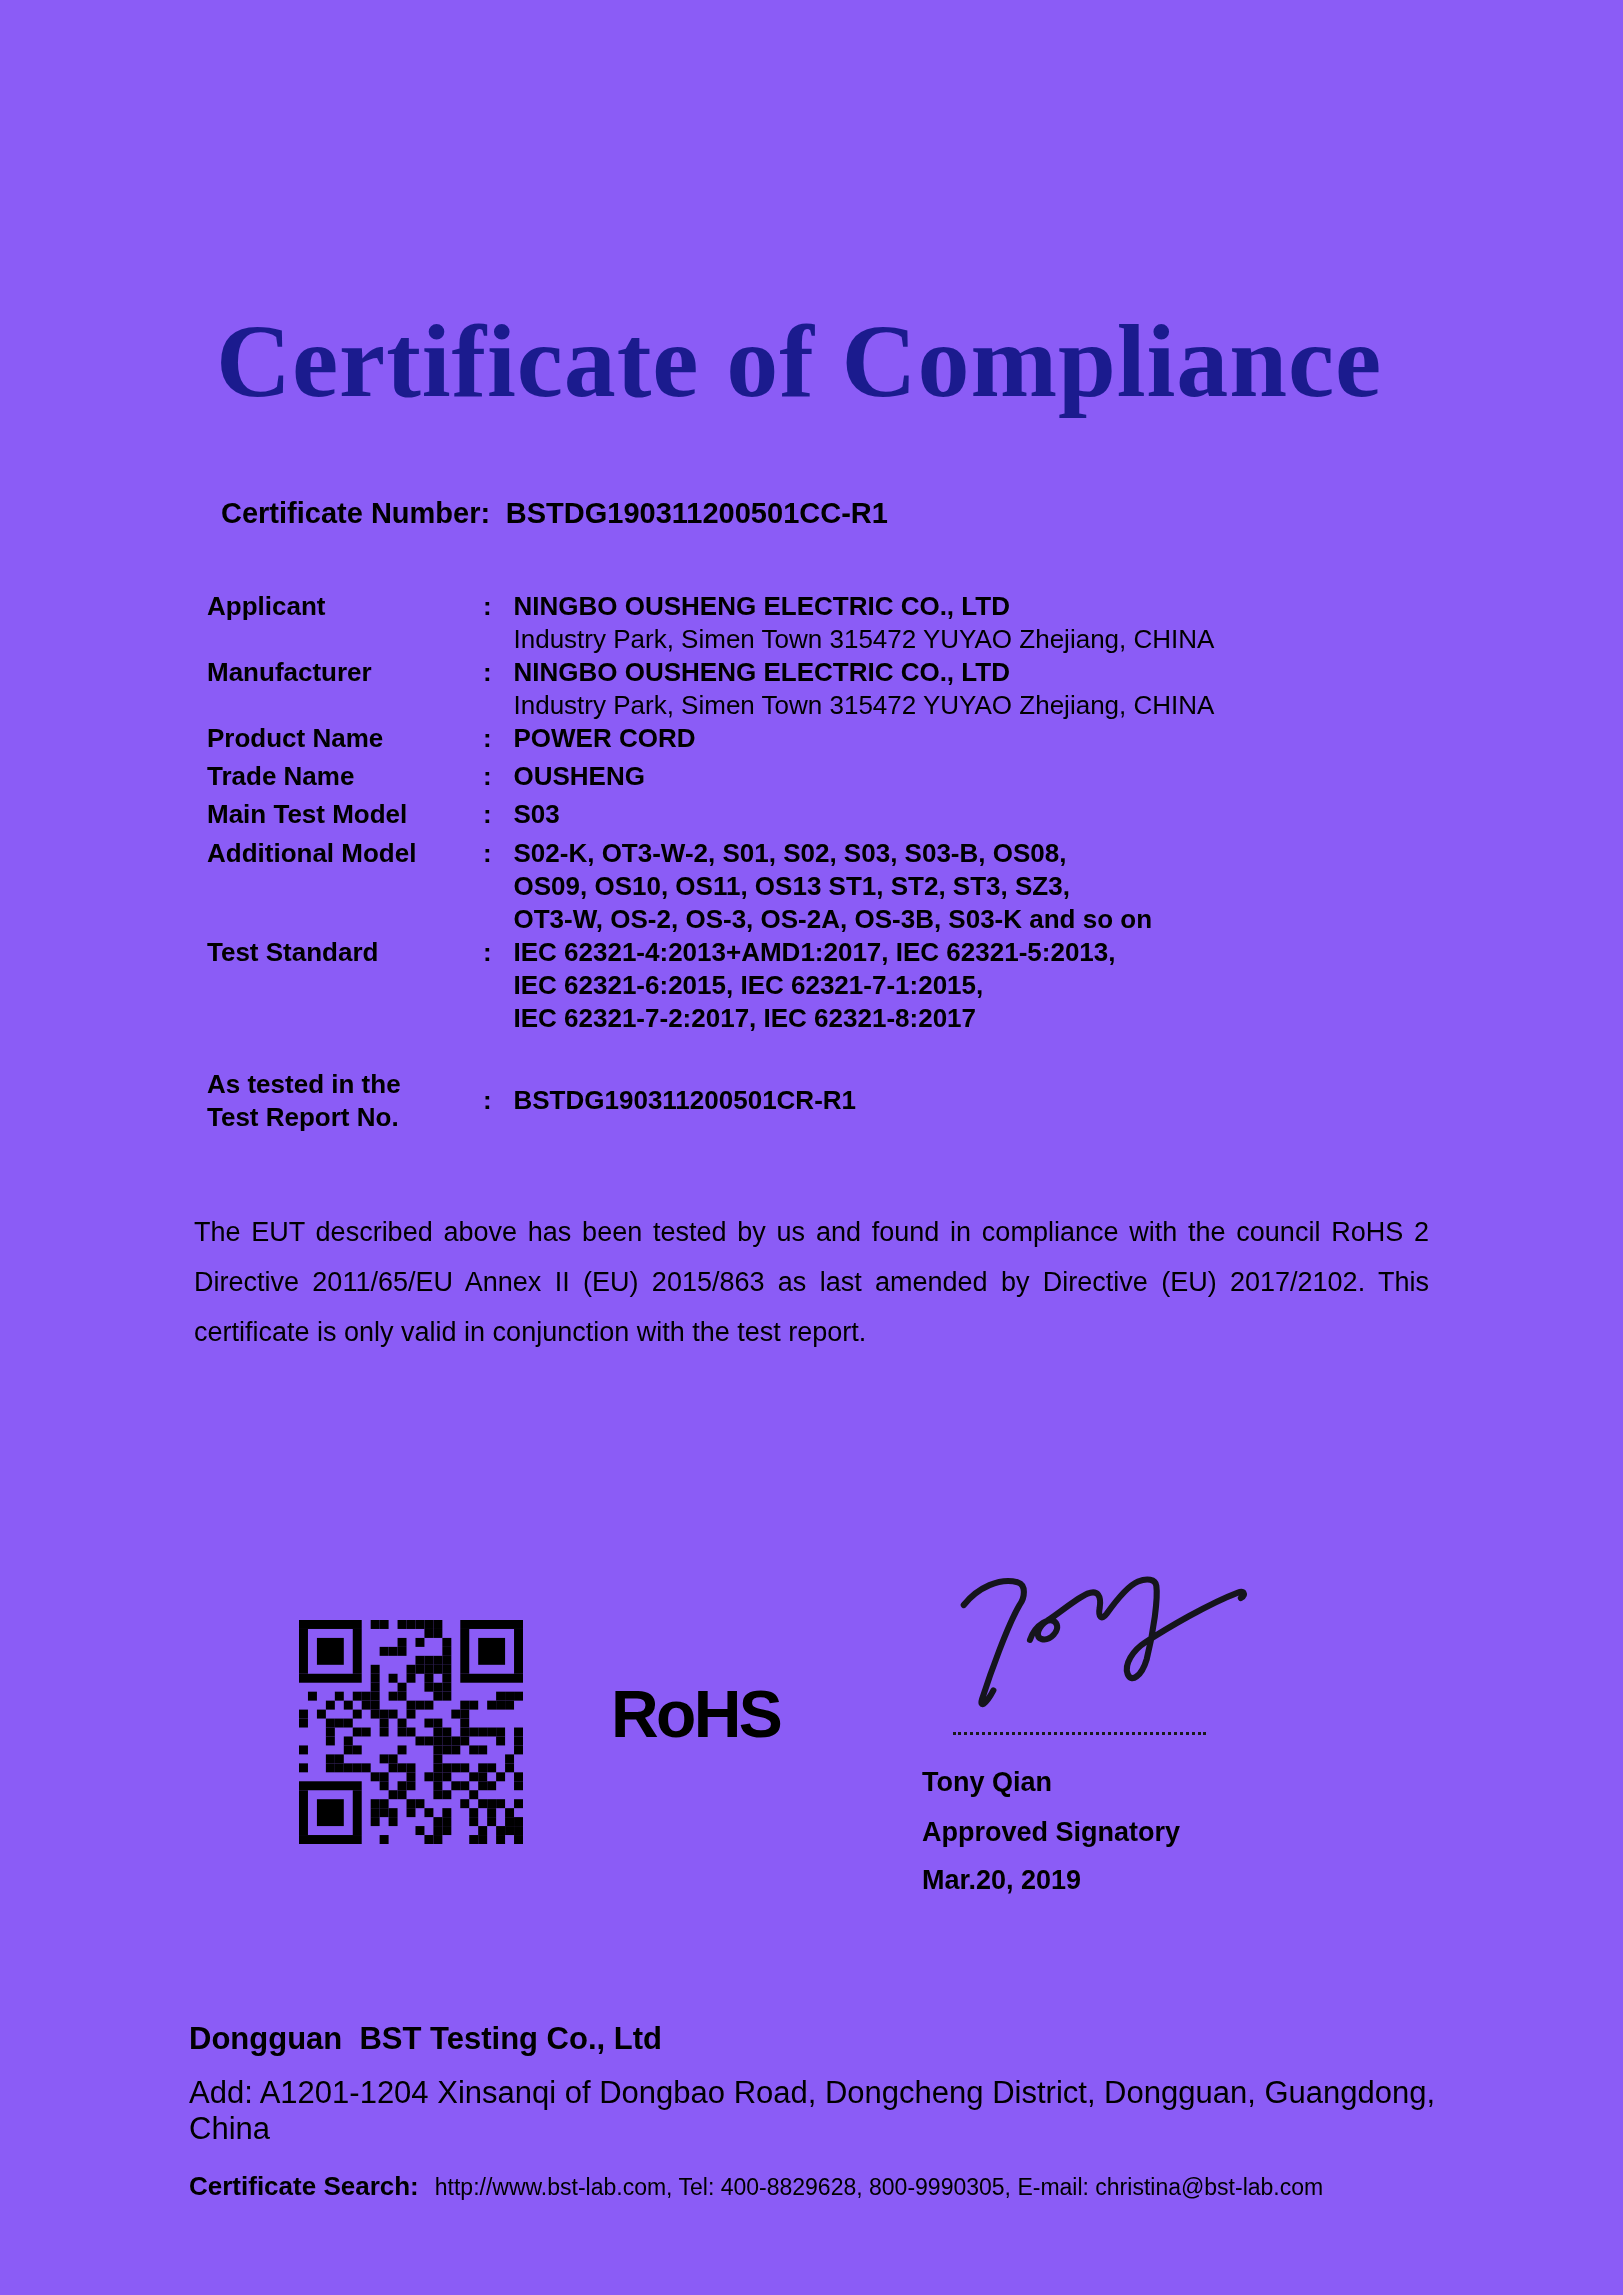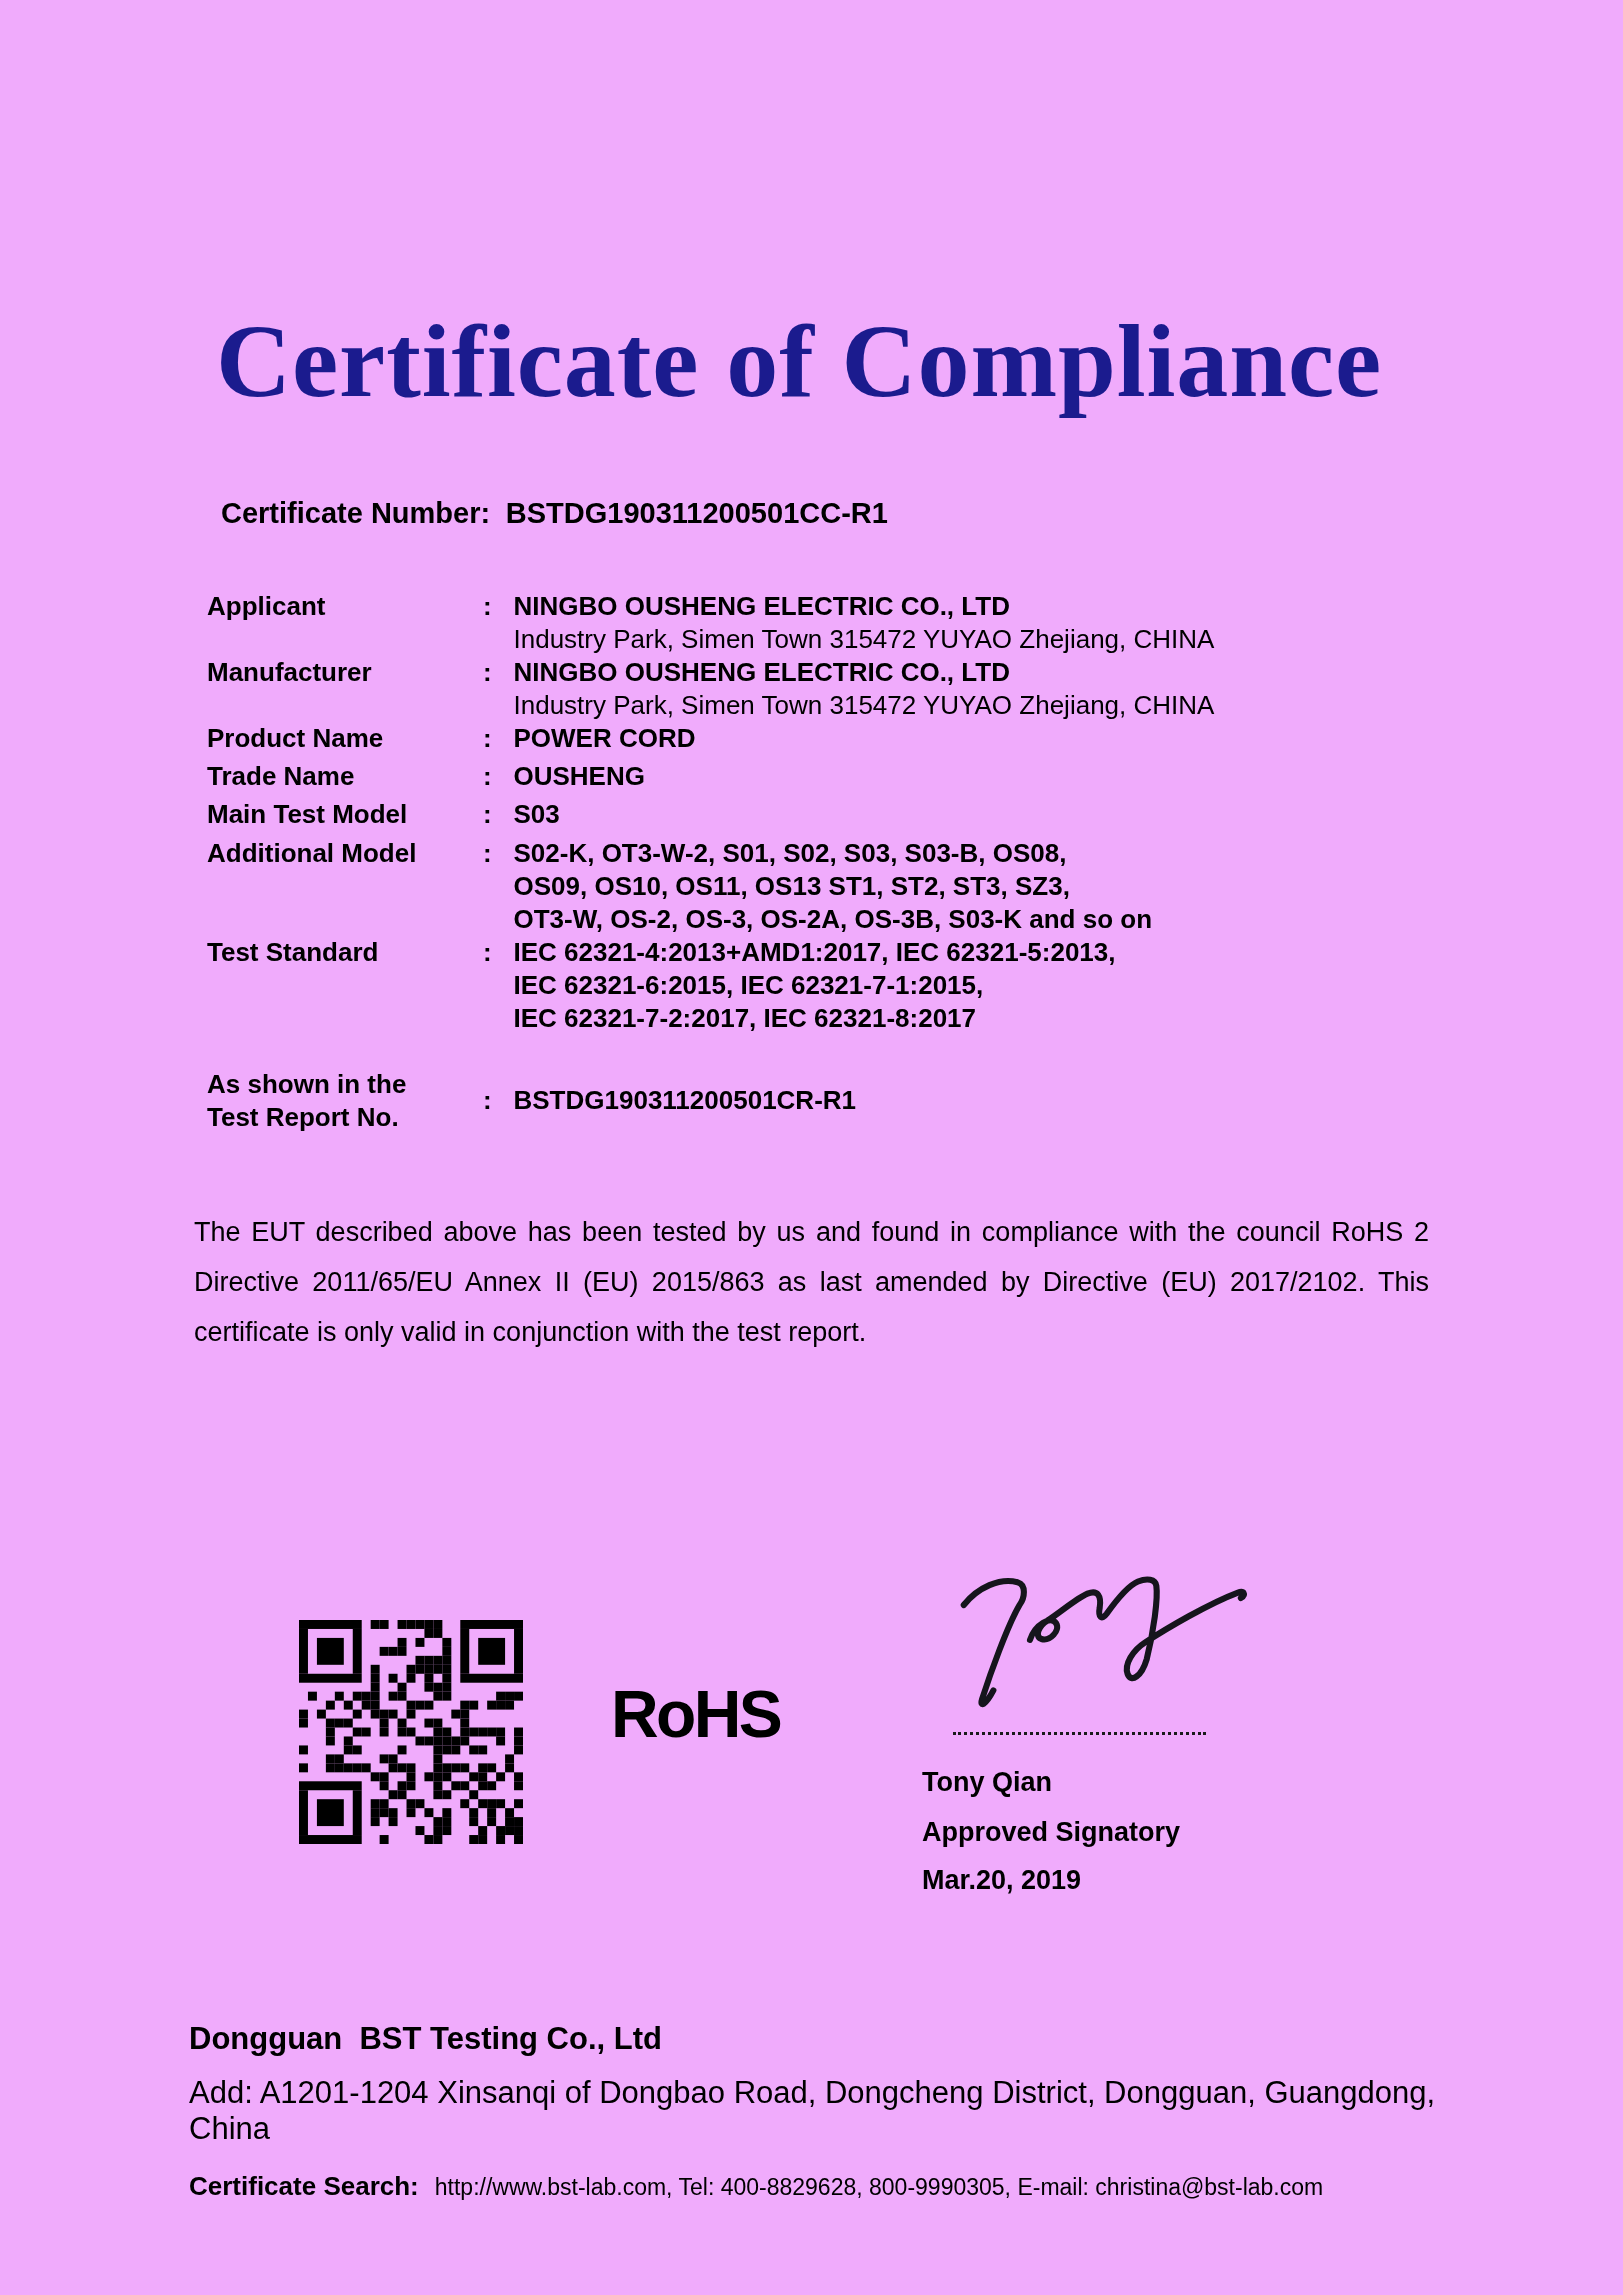--- a/index.html
+++ b/index.html
@@ -1,19 +1,19 @@
 <!DOCTYPE html>
 <html style="font-size:14px"><head>
 <meta charset="utf-8">
 <style>
   html,body{margin:0;padding:0;background:#ffffff;}
   .page{
     position:relative;
     width:1624px;height:2295px;
-    background:#f0abfc;
+    background:#8b5cf6;
     font-family:"Liberation Sans",sans-serif;
     color:#000;
     overflow:hidden;
   }
   .title{
     position:absolute;left:216px;top:309px;
     margin:0;
     font-family:"Liberation Serif",serif;
     font-weight:bold;
     font-size:104px;line-height:1;
@@ -134,21 +134,21 @@
           <div class="fvalue">
             <div class="vline b">IEC 62321-4:2013+AMD1:2017, IEC 62321-5:2013,</div>
             <div class="vline b">IEC 62321-6:2015, IEC 62321-7-1:2015,</div>
             <div class="vline b">IEC 62321-7-2:2017, IEC 62321-8:2017</div>
           </div>
         </div>
       </div>
 
     <div class="report-row">
       <div class="flabel">
-        <div>As shown in the</div>
+        <div>As tested in the</div>
         <div>Test Report No.</div>
       </div>
       <div class="fcolon">:</div>
       <div class="fvalue">BSTDG190311200501CR-R1</div>
     </div>
   </div>
 
   <p class="bodypar">The EUT described above has been tested by us and found in compliance with the council RoHS 2 Directive 2011/65/EU Annex II (EU) 2015/863 as last amended by Directive (EU) 2017/2102. This certificate is only valid in conjunction with the test report.</p>
 
   <div class="qr" id="qr"><svg width="224" height="224" viewBox="0 0 250 250">

